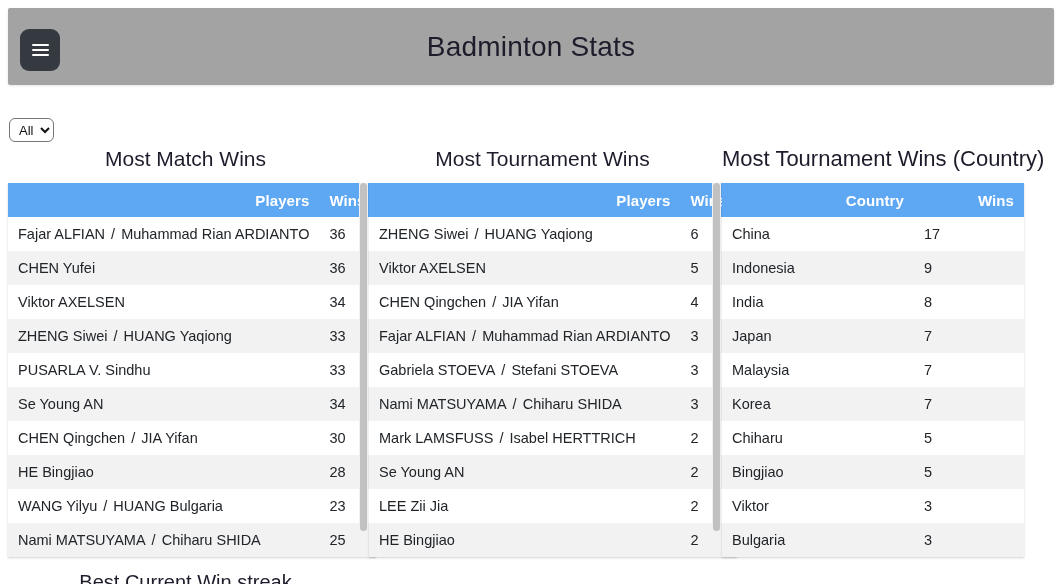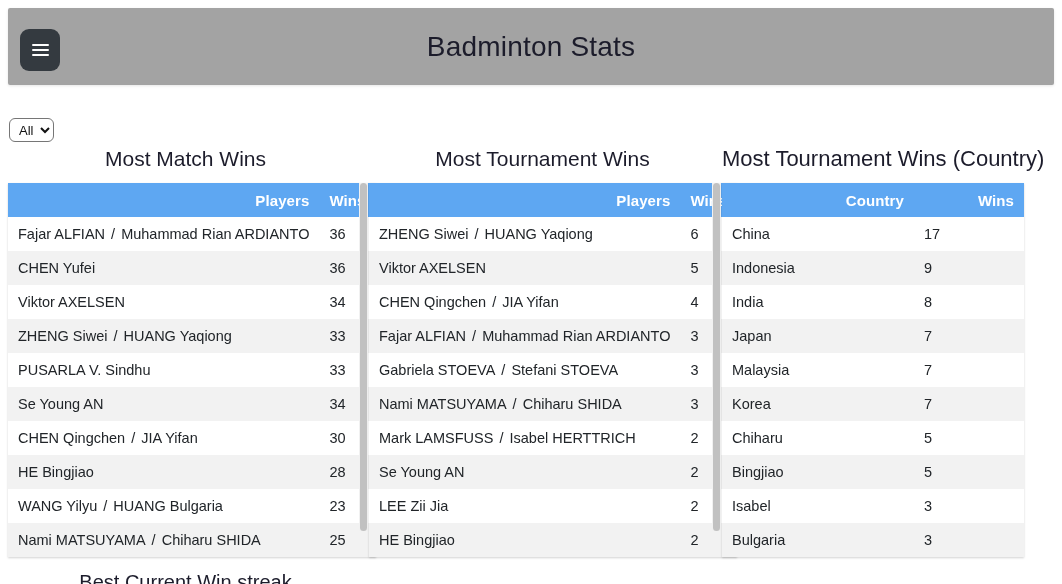--- a/index.html
+++ b/index.html
@@ -351,21 +351,21 @@
           </tr>
           <tr>
             <td>Chiharu</td>
             <td class="col-wins">5</td>
           </tr>
           <tr>
             <td>Bingjiao</td>
             <td class="col-wins">5</td>
           </tr>
           <tr>
-            <td>Isabel</td>
+            <td>Viktor</td>
             <td class="col-wins">3</td>
           </tr>
           <tr>
             <td>Bulgaria</td>
             <td class="col-wins">3</td>
           </tr>
         </tbody>
       </table>
     </div>
 

